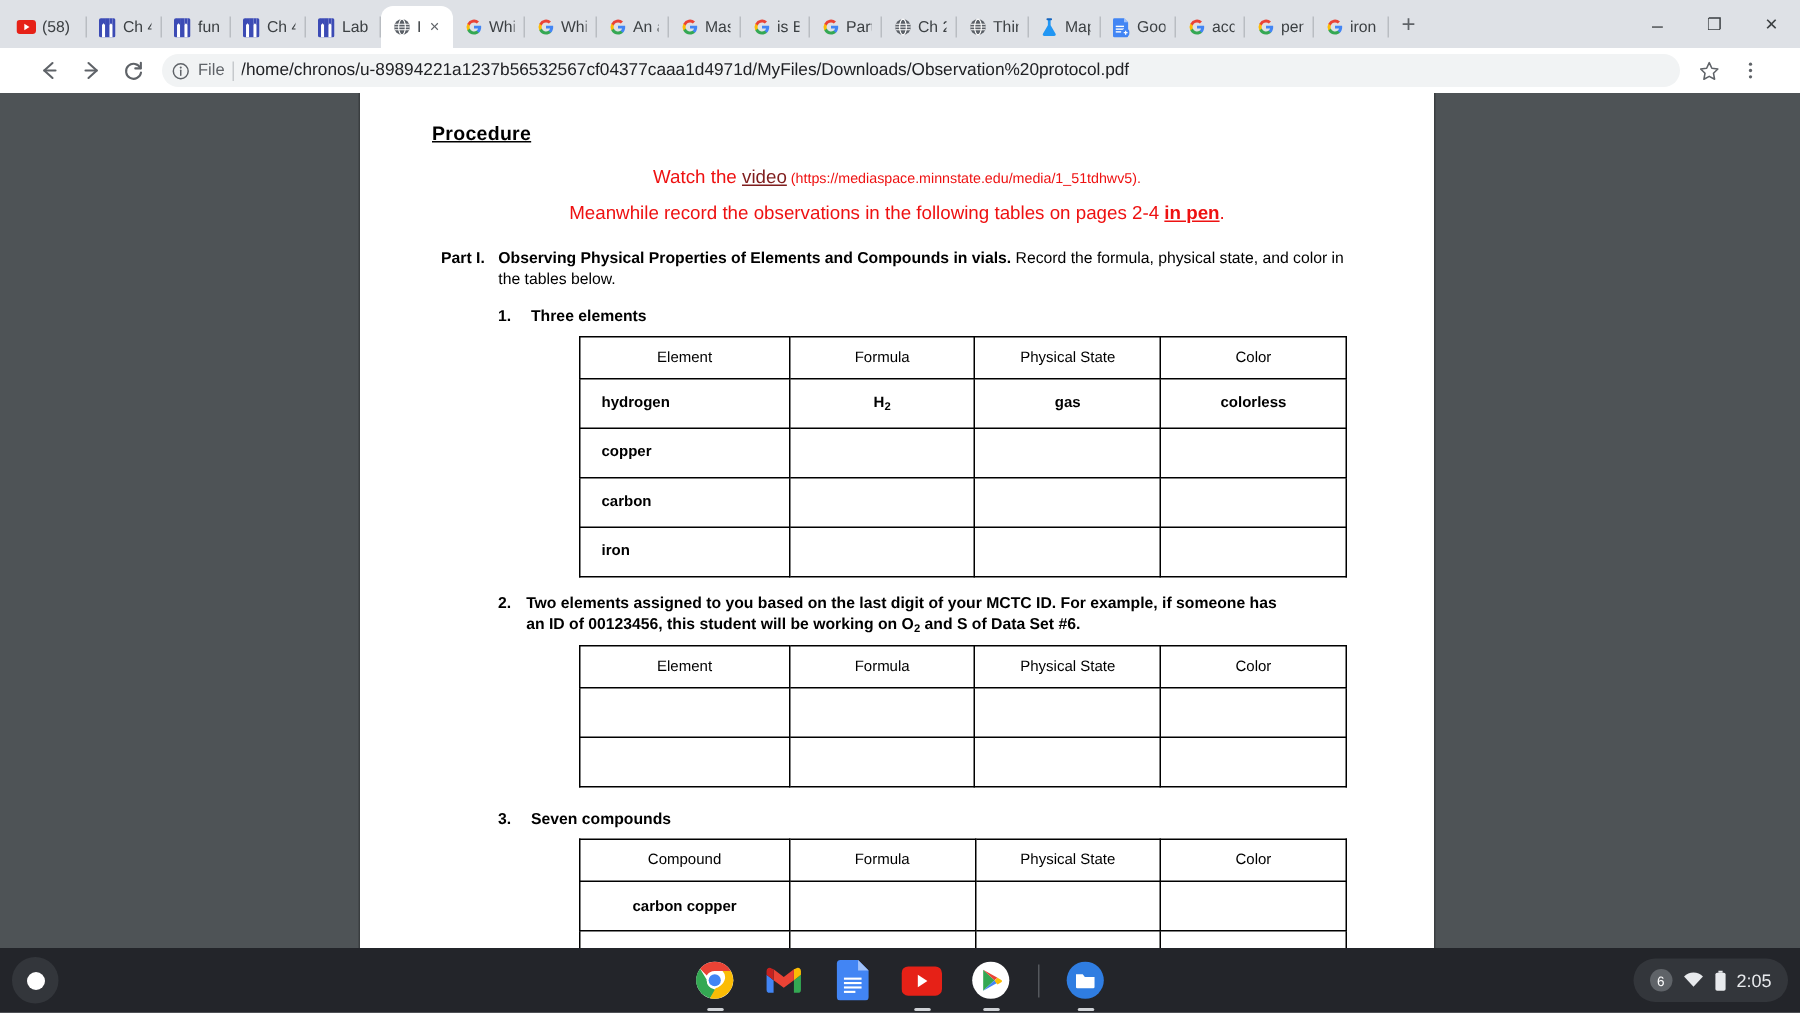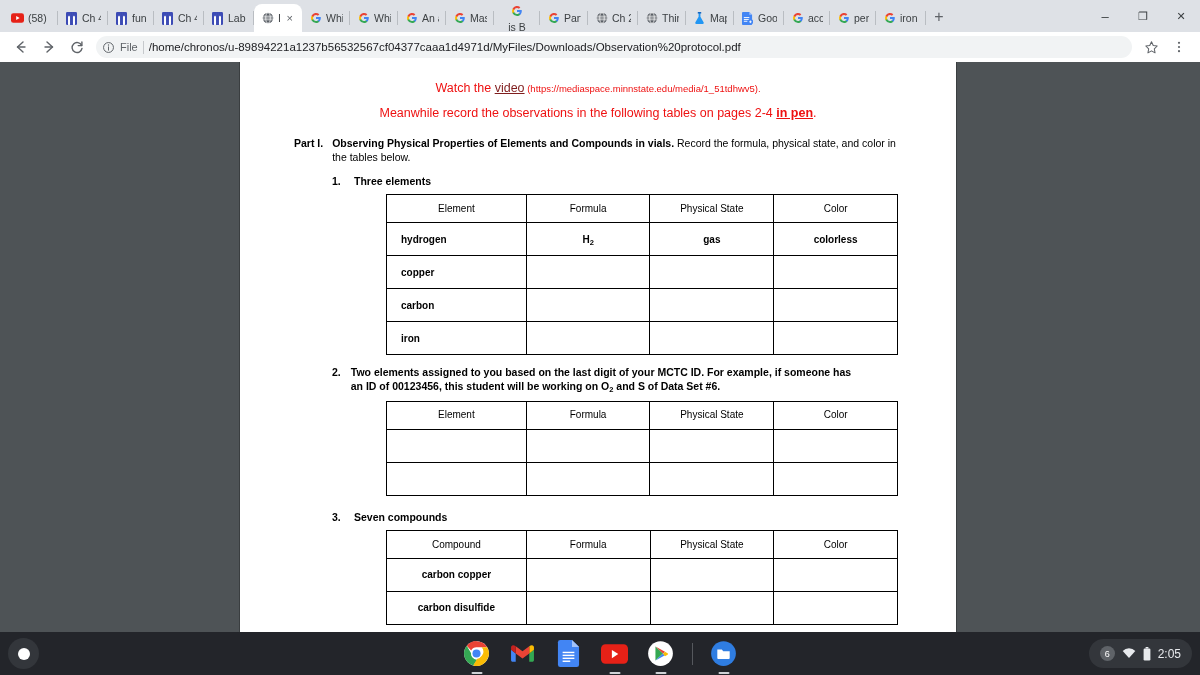--- a/index.html
+++ b/index.html
@@ -26,21 +26,21 @@
   .fav svg { display:block; }
   .tabclose { width:12px; height:12px; display:inline-flex; align-items:center; justify-content:center;
               font-size:11px; color:#5f6368; line-height:1; }
 
   #newtab { width:26px; height:26px; display:flex; align-items:center; justify-content:center;
             font-size:16px; color:#5f6368; margin-bottom:2px; }
   #wincontrols { position:absolute; right:0; top:0; height:32px; display:flex; align-items:center; }
   .wc { width:38px; height:32px; display:flex; align-items:center; justify-content:center; color:#3c4043; }
 
   
-  #toolbar { height:30px; background:#fff; display:flex; align-items:center; padding:0 8px; gap:2px; }
+  #toolbar { height:30px; background:#fff; display:flex; align-items:center; padding:0 20px; gap:2px; }
   .navbtn { width:26px; height:26px; display:flex; align-items:center; justify-content:center; color:#5f6368; }
   #omnibox {
     flex:1; height:22px; background:#f1f3f4; border-radius:11px;
     display:flex; align-items:center; padding:0 6px; gap:5px; margin:0 4px;
     font-size:11.5px; color:#202124; overflow:hidden;
   }
   #omnibox .scheme { color:#5f6368; font-size:11px; }
   #omnibox .vbar { width:1px; height:13px; background:#c6c9cc; }
   #omnibox .url { white-space:nowrap; overflow:hidden; }
   .tbicon { width:26px; height:26px; display:flex; align-items:center; justify-content:center; color:#5f6368; }
@@ -220,21 +220,21 @@
             <svg width="12" height="12" viewBox="0 0 24 24">
               <path d="M21.6 12.2c0-.7-.06-1.37-.18-2H12v3.8h5.4a4.6 4.6 0 0 1-2 3v2.5h3.2c1.9-1.74 3-4.3 3-7.3z" fill="#4285f4"></path>
               <path d="M12 22c2.7 0 4.97-.9 6.6-2.43l-3.2-2.5a6 6 0 0 1-9-3.15H3.1v2.58A10 10 0 0 0 12 22z" fill="#34a853"></path>
               <path d="M6.4 13.9a6 6 0 0 1 0-3.8V7.5H3.1a10 10 0 0 0 0 9z" fill="#fbbc05"></path>
               <path d="M12 5.98c1.47 0 2.79.5 3.83 1.5l2.84-2.84A10 10 0 0 0 3.1 7.5l3.3 2.6A6 6 0 0 1 12 5.98z" fill="#ea4335"></path>
             </svg>
           </span>
           <span class="label">Mas</span>
           <span class="tsep"></span>
         </div>
-        <div class="tab" style="width: 46px; flex-direction: column;">
+        <div class="tab" style="width: 46px;">
           <span class="fav">
             <svg width="12" height="12" viewBox="0 0 24 24">
               <path d="M21.6 12.2c0-.7-.06-1.37-.18-2H12v3.8h5.4a4.6 4.6 0 0 1-2 3v2.5h3.2c1.9-1.74 3-4.3 3-7.3z" fill="#4285f4"></path>
               <path d="M12 22c2.7 0 4.97-.9 6.6-2.43l-3.2-2.5a6 6 0 0 1-9-3.15H3.1v2.58A10 10 0 0 0 12 22z" fill="#34a853"></path>
               <path d="M6.4 13.9a6 6 0 0 1 0-3.8V7.5H3.1a10 10 0 0 0 0 9z" fill="#fbbc05"></path>
               <path d="M12 5.98c1.47 0 2.79.5 3.83 1.5l2.84-2.84A10 10 0 0 0 3.1 7.5l3.3 2.6A6 6 0 0 1 12 5.98z" fill="#ea4335"></path>
             </svg>
           </span>
           <span class="label">is B</span>
           <span class="tsep"></span>
@@ -385,20 +385,21 @@
           <circle cx="8" cy="8" r="1.25" fill="#5f6368"></circle>
           <circle cx="8" cy="12.8" r="1.25" fill="#5f6368"></circle>
         </svg>
     </div>
   </div>
 
   <div id="viewer">
     <div id="page">
       <div id="paper">
 
+        <h1 class="proc">Procedure</h1>
 
         <div class="ctr l1 red">
           <span>Watch the </span><a href="#">video</a><span class="small"> (https://mediaspace.minnstate.edu/media/1_51tdhwv5).</span>
         </div>
 
         <div class="ctr l2 red">
           <span>Meanwhile record the observations in the following tables on pages 2-4 </span><u>in pen</u><span>.</span>
         </div>
 
         <div class="partrow">

